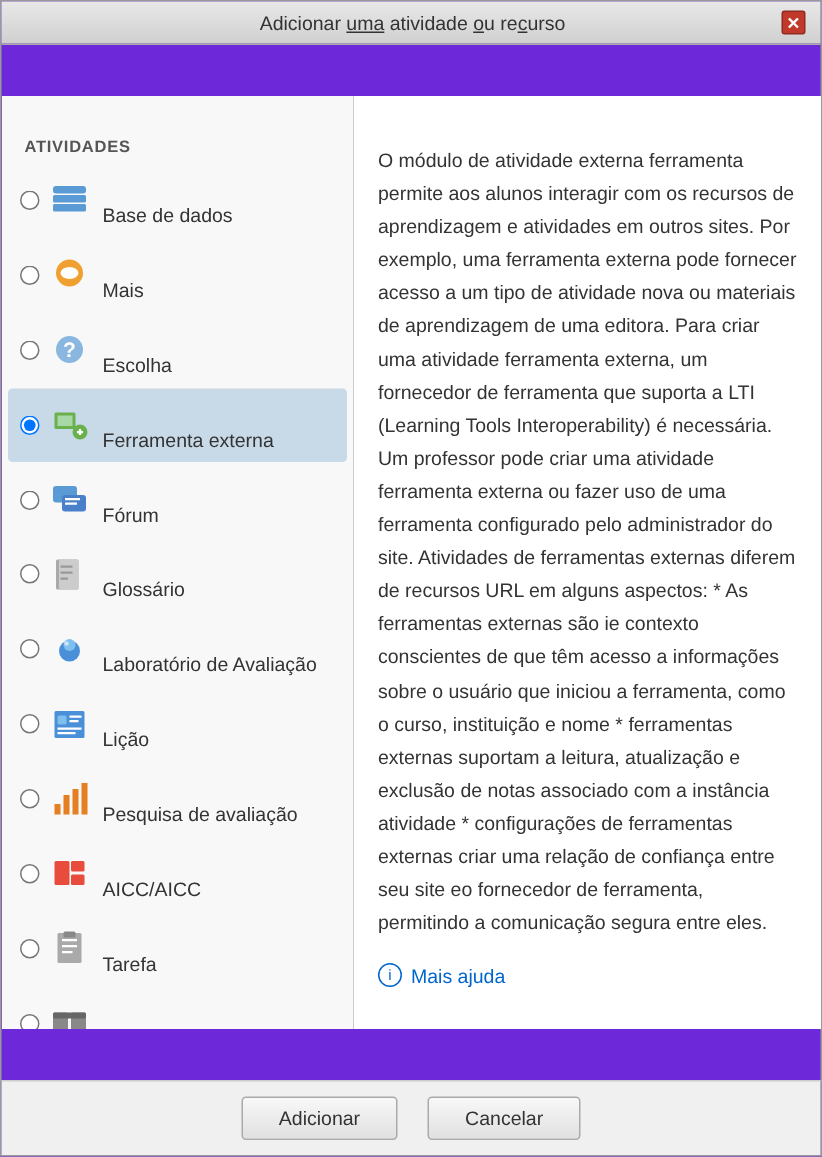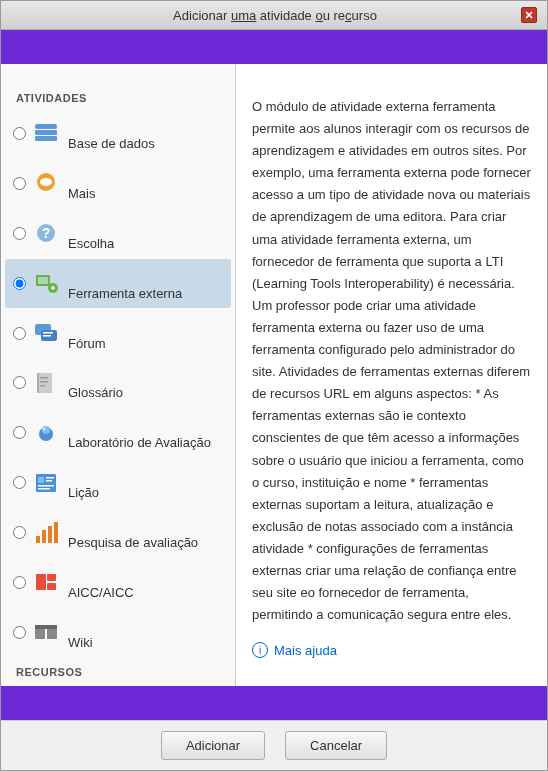--- a/index.html
+++ b/index.html
@@ -298,20 +298,33 @@
         <div class="item-icon">
           <svg class="svg-icon" viewBox="0 0 26 26" fill="none">
             <rect x="3" y="5" width="10" height="16" rx="1" fill="#e74c3c"></rect>
             <rect x="14" y="5" width="9" height="7" rx="1" fill="#e74c3c"></rect>
             <rect x="14" y="14" width="9" height="7" rx="1" fill="#e74c3c"></rect>
           </svg>
         </div>
         <span class="item-label">AICC/AICC</span>
       </div>
 
+      <div class="list-item">
+        <input type="radio" name="activity" style="">
+        <div class="item-icon">
+          <svg class="svg-icon" viewBox="0 0 26 26" fill="none">
+            <rect x="5" y="3" width="16" height="20" rx="1" fill="#aaa"></rect>
+            <rect x="8" y="7" width="10" height="1.5" fill="white"></rect>
+            <rect x="8" y="11" width="10" height="1.5" fill="white"></rect>
+            <rect x="8" y="15" width="7" height="1.5" fill="white"></rect>
+            <rect x="9" y="2" width="8" height="4" rx="1" fill="#888"></rect>
+          </svg>
+        </div>
+        <span class="item-label">Tarefa</span>
+      </div>
 
       <div class="list-item">
         <input type="radio" name="activity" style="">
         <div class="item-icon">
           <svg class="svg-icon" viewBox="0 0 26 26" fill="none">
             <rect x="2" y="6" width="10" height="14" rx="1" fill="#888"></rect>
             <rect x="14" y="6" width="10" height="14" rx="1" fill="#888"></rect>
             <rect x="2" y="6" width="22" height="4" rx="1" fill="#666"></rect>
           </svg>
         </div>

